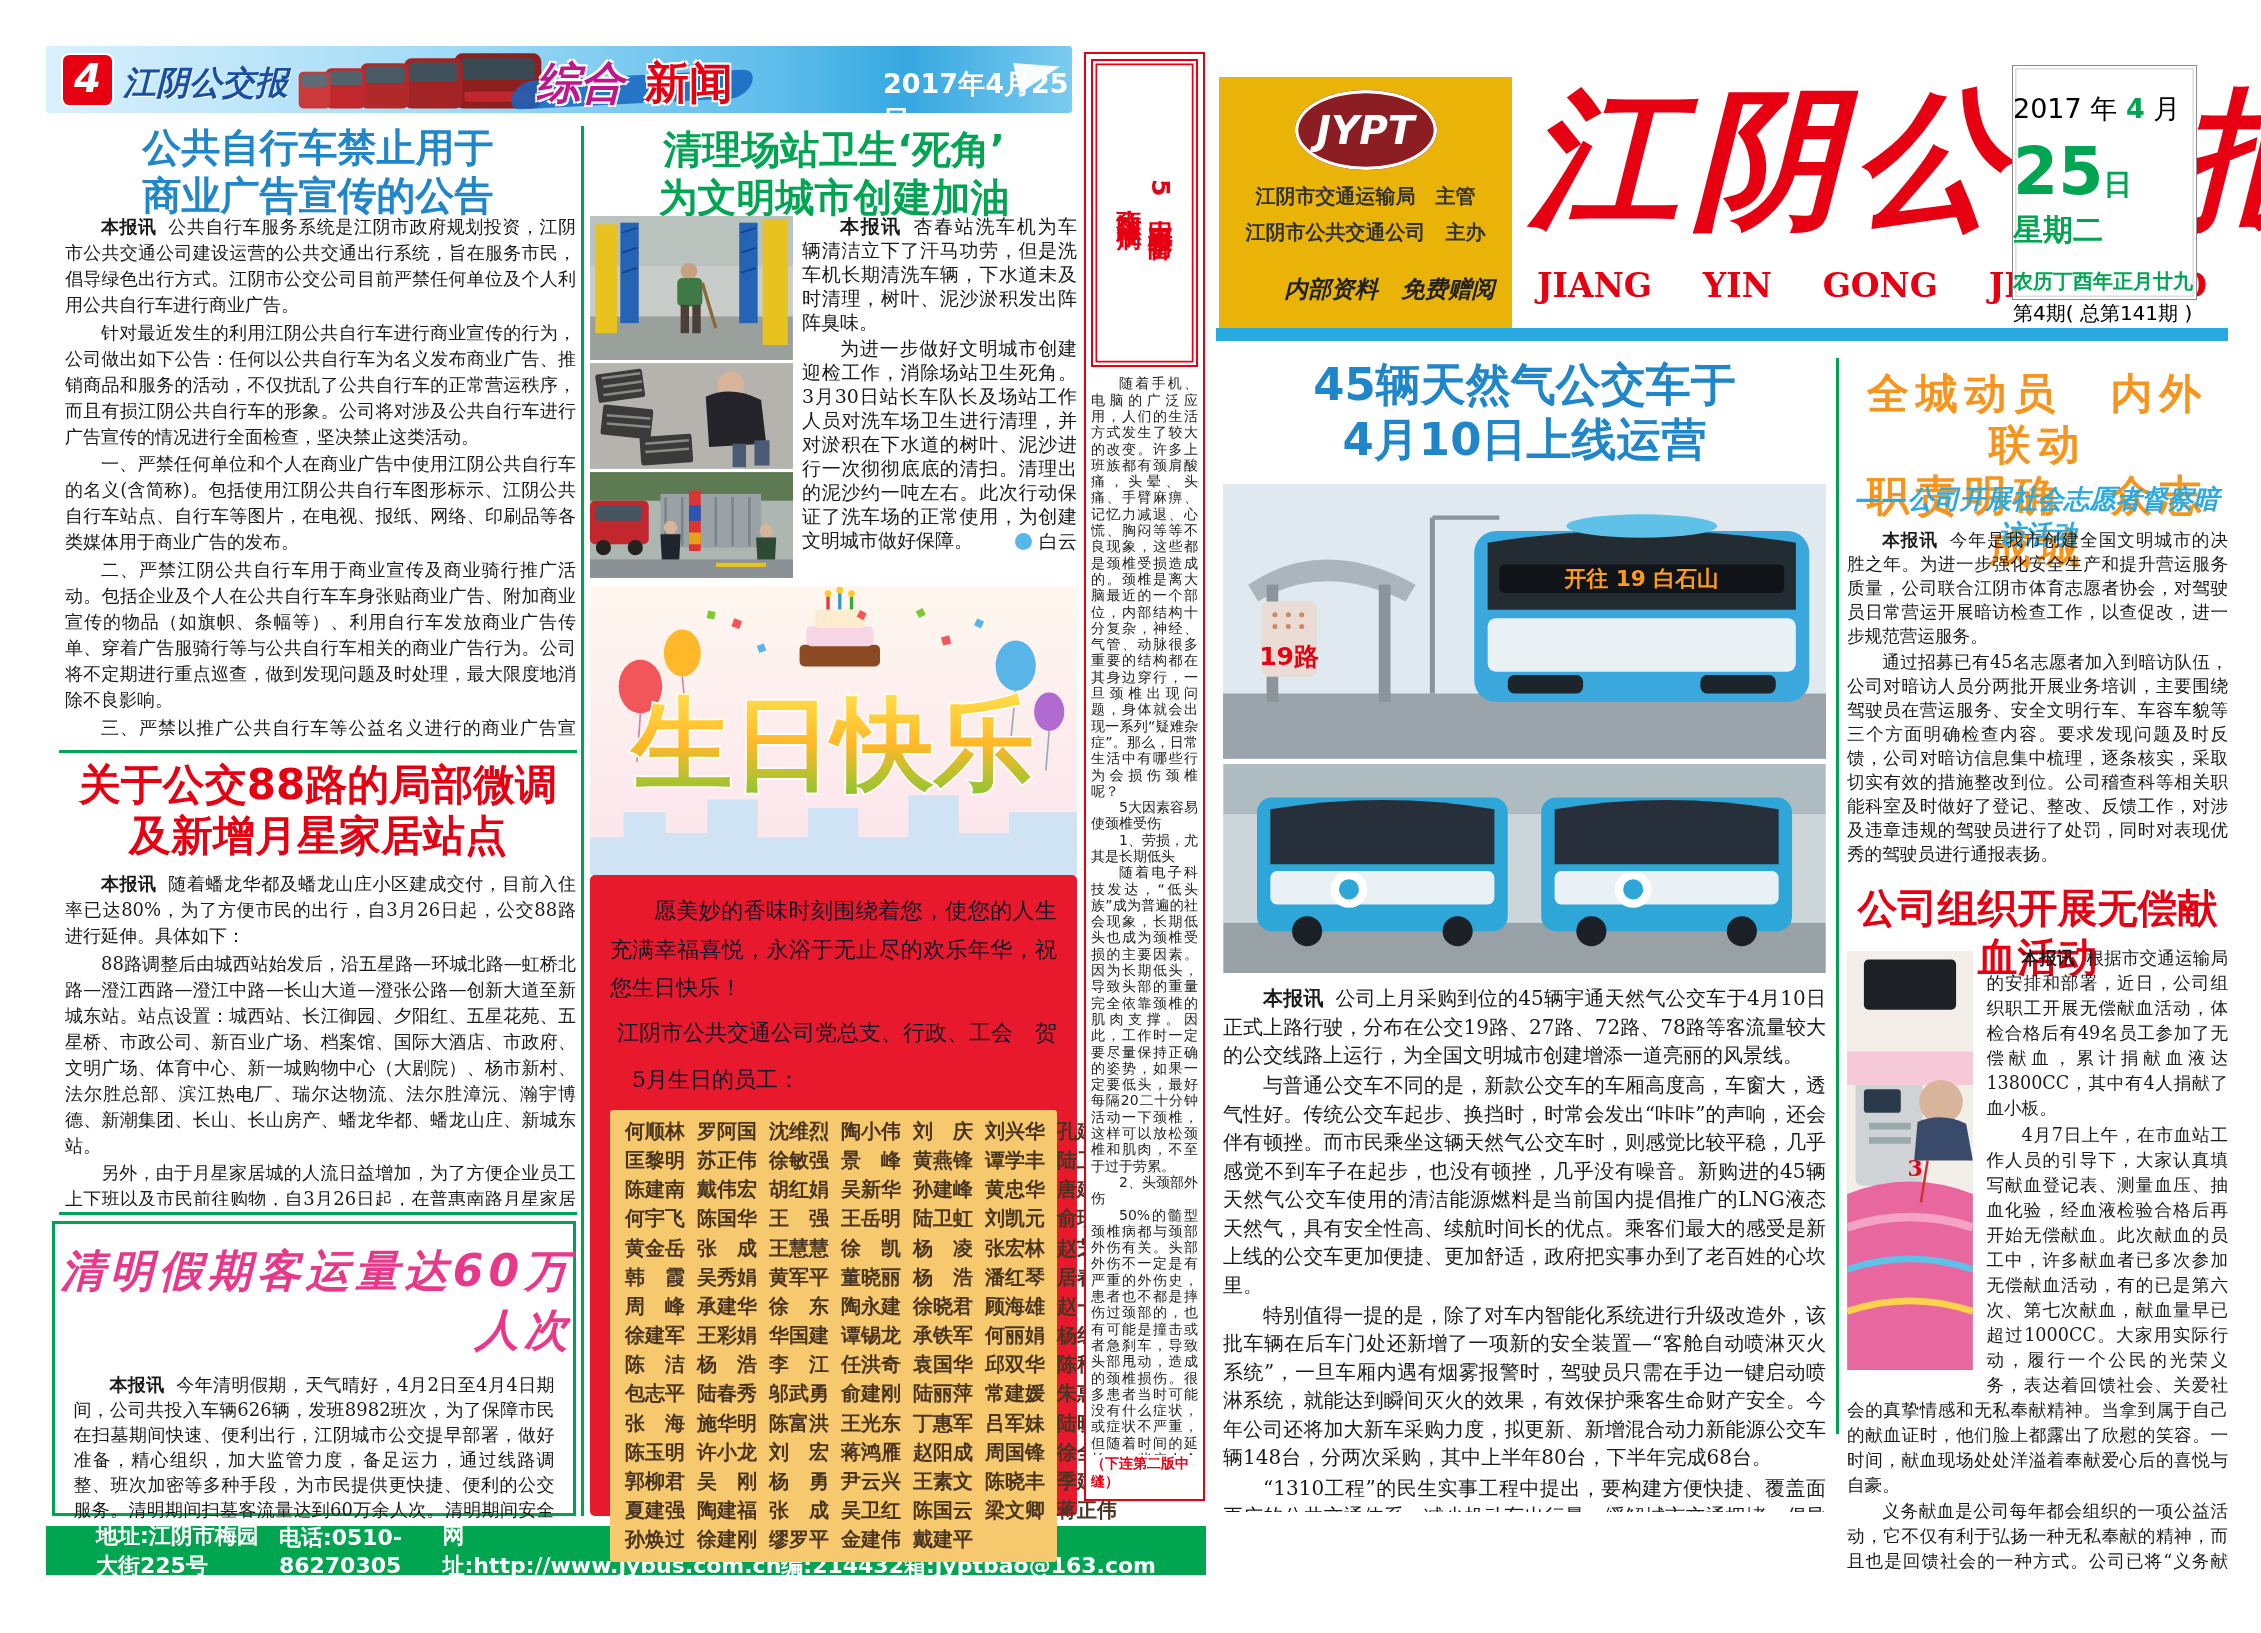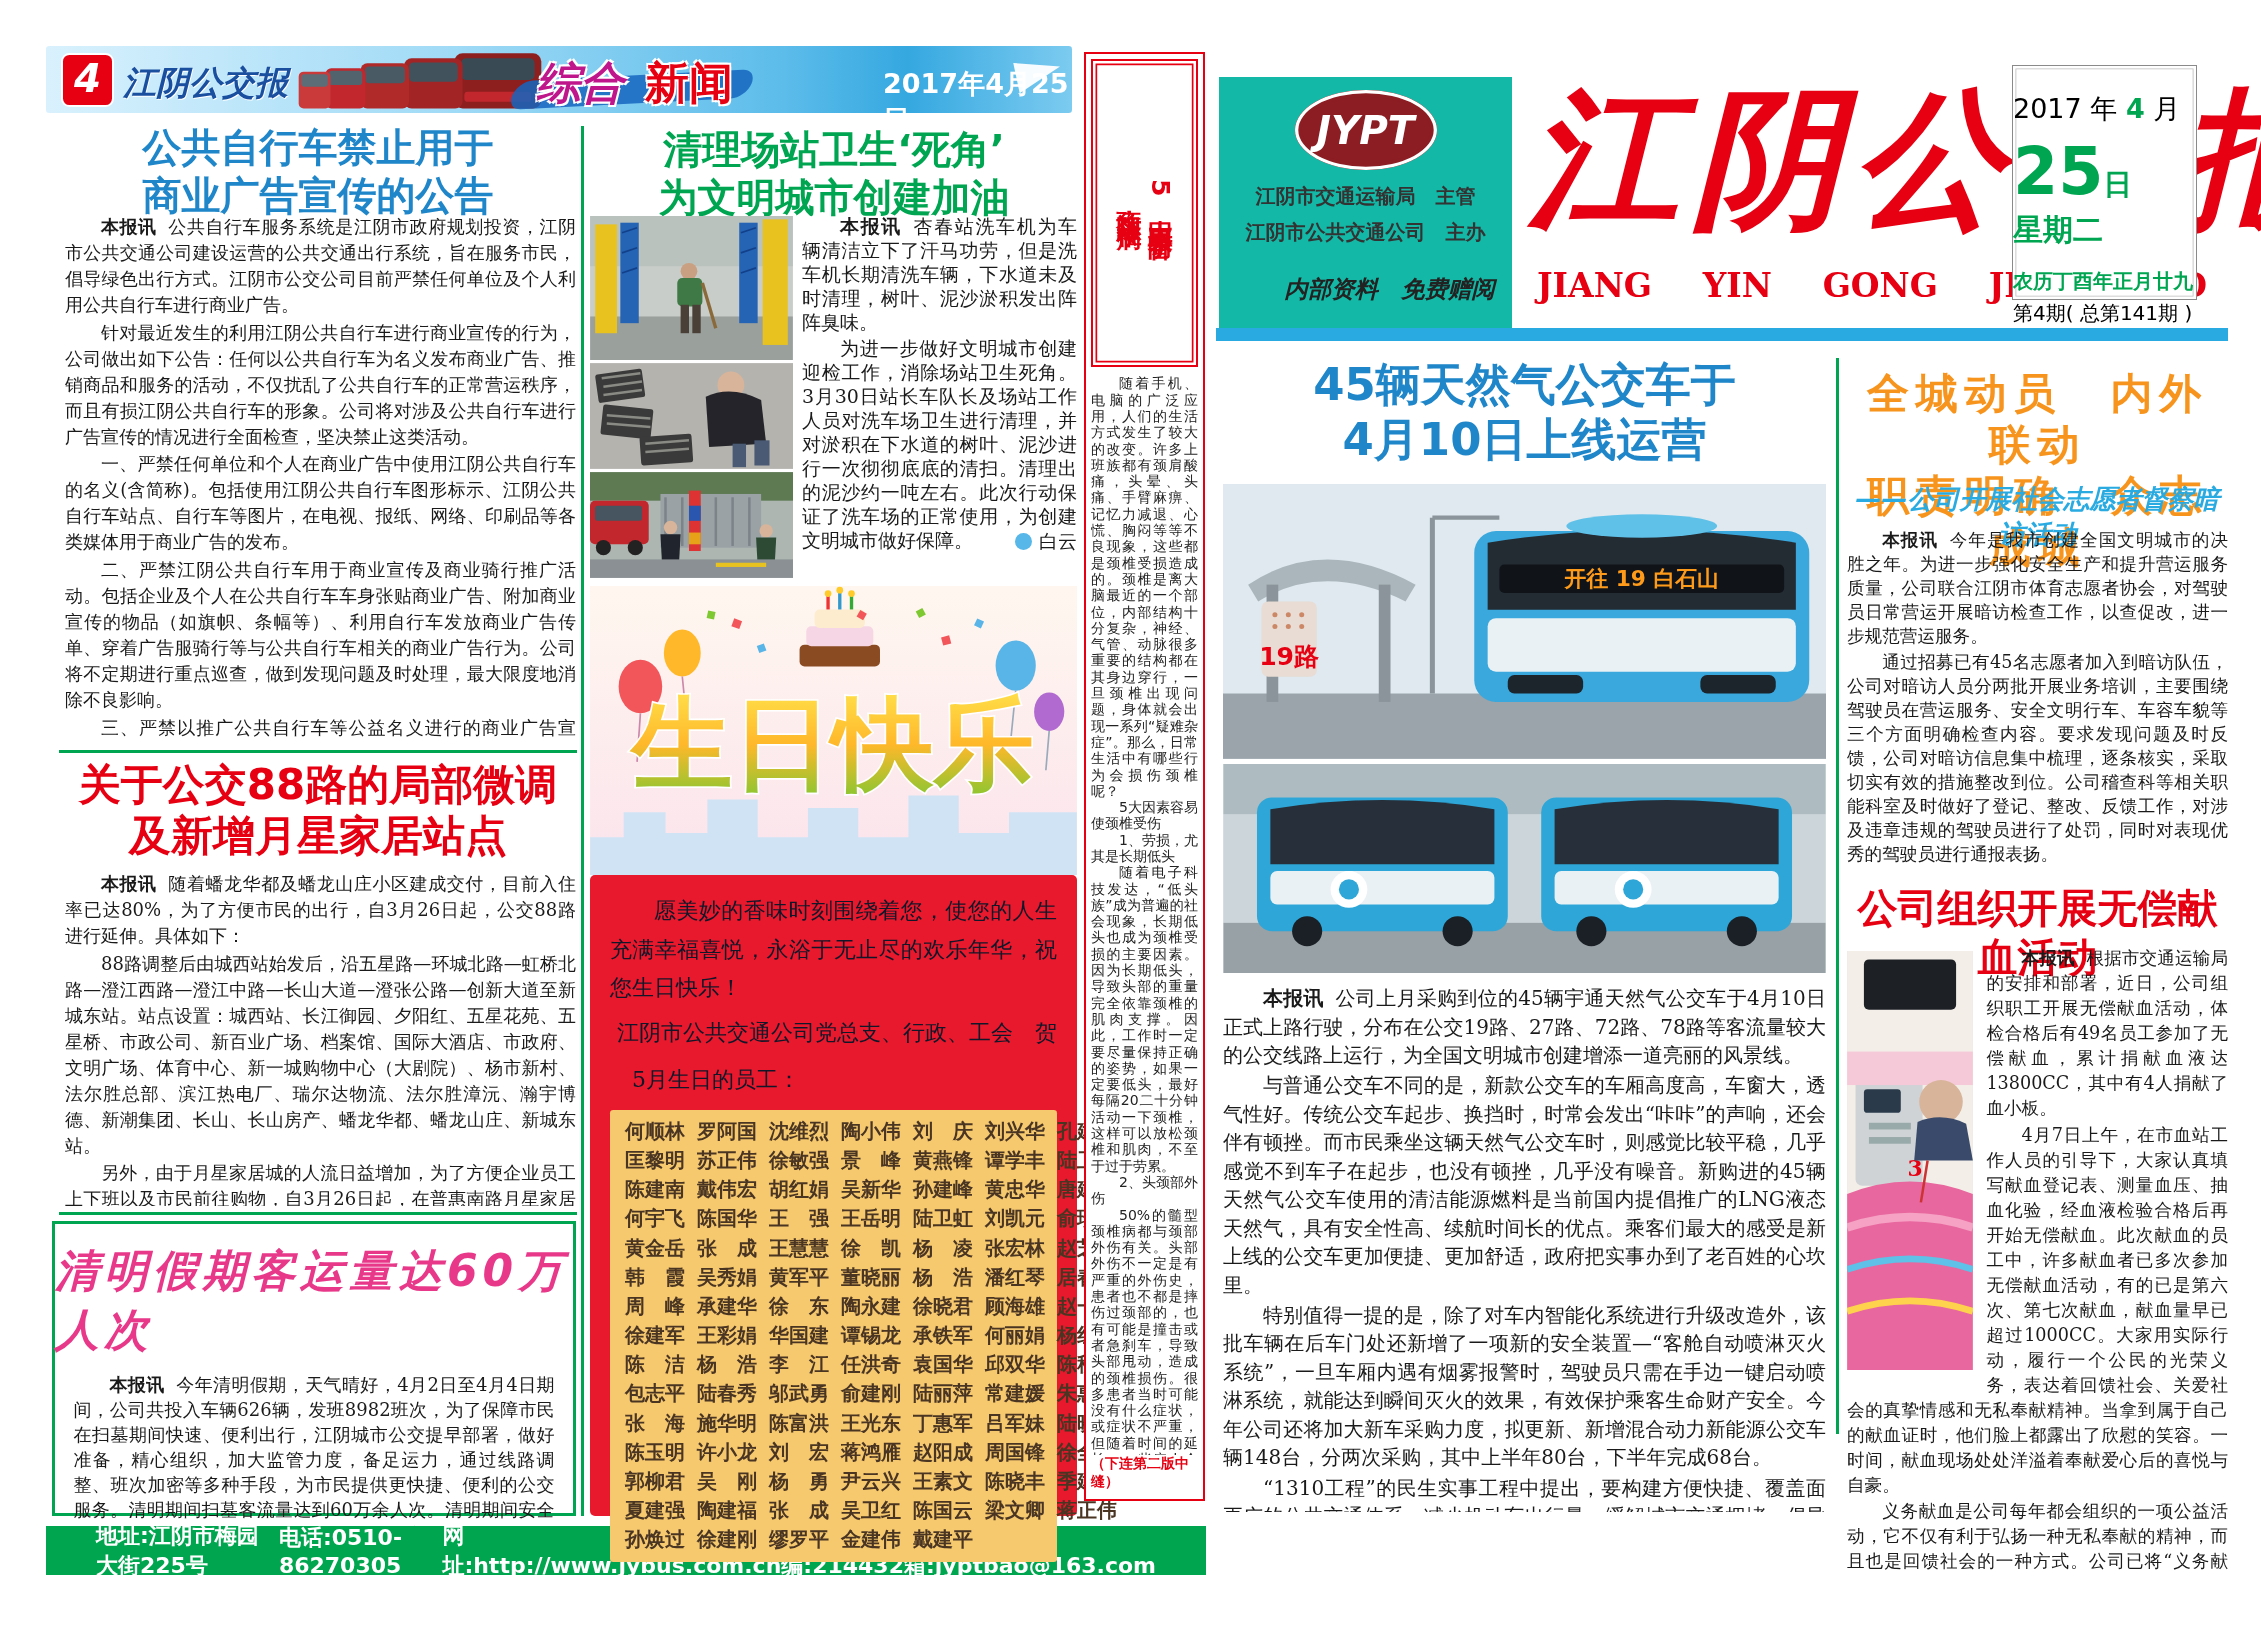--- a/index.html
+++ b/index.html
@@ -22,21 +22,21 @@
             border:2.5px solid #fff;border-radius:8.4px;text-align:center;}
   .banner-brand{color:#1a4fa0;font-weight:bold;font-style:italic;text-shadow:0.8px 0.8px 0 #fff;}
   .sec1{color:#c0168c;font-weight:bold;font-style:italic;text-shadow:1.7px 1.7px 0 #fff,-1.7px -1.7px 0 #fff,1.7px -1.7px 0 #fff,-1.7px 1.7px 0 #fff;}
   .sec2{color:#e60012;font-weight:bold;text-shadow:1.7px 1.7px 0 #fff,-1.7px -1.7px 0 #fff,1.7px -1.7px 0 #fff,-1.7px 1.7px 0 #fff;}
   .swoosh{background:#1565c0;transform:skewX(-25deg) rotate(-3deg);border-radius:33px;opacity:.85;}
   .banner-date{color:#fff;font-weight:bold;}
   .plane{width:0;height:0;border-top:13.4px solid transparent;border-bottom:18.4px solid transparent;border-left:45px solid #fff;transform:rotate(-12deg);opacity:.95;}
   .greenline{background:#00a551;}
   
   .qm-box{border:3.3px solid #00a551;background:#fff;}
-  .qm-title{color:#e8388a;font-weight:bold;text-align:left;font-style:italic;letter-spacing:5px;}
+  .qm-title{color:#e8388a;font-weight:bold;text-align:right;font-style:italic;letter-spacing:5px;}
   
   .footer{background:#00a64f;color:#fff;display:flex;align-items:center;justify-content:space-between;
           padding:0 50px;box-sizing:border-box;font-weight:bold;}
   
   .bd-red{background:#e8192c;border-radius:5px;}
   .bd-wish{color:#ffe9a0;}
   .bd-wish p{line-height:1.75;}
   .bd-names{background:#f6c96f;border-radius:3.3px;padding:8.4px 15px;box-sizing:border-box;
             display:flex;flex-direction:column;justify-content:space-between;}
   .name-row{display:grid;grid-template-columns:repeat(7,1fr);column-gap:12px;}
@@ -45,21 +45,21 @@
   
   .strip-outer{border:2.5px solid #e60012;background:#fff;}
   .strip-box{border:2.5px solid #e60012;box-shadow:inset 0 0 0 2.5px #fff,inset 0 0 0 4.2px #e60012;
              display:flex;justify-content:center;align-items:center;}
   .strip-box .vtxt{writing-mode:vertical-rl;color:#e60012;font-weight:bold;line-height:1.25;
                    letter-spacing:3.3px;}
   .strip-text{font-size:14px;line-height:16.3px;color:#222;}
   .strip-text p{margin:0;text-indent:2em;}
   .strip-cont{color:#e60012;font-weight:bold;}
   
-  .mast-gray{background:#14b8a6;text-align:center;}
+  .mast-gray{background:#eab308;text-align:center;}
   .jypt{background:#8c1d23;color:#fff;font-weight:bold;font-style:italic;
         border-radius:50%;display:flex;align-items:center;justify-content:center;
         box-shadow:inset 0 0 0 3.3px #fff,inset 0 0 0 6.7px #8c1d23;}
   .mast-line{color:#333;font-weight:bold;}
   .mast-note{color:#222;font-weight:bold;font-style:italic;}
   .mast-title{color:#e60012;font-weight:bold;font-style:italic;letter-spacing:11.7px;white-space:nowrap;}
   .pinyin{color:#e60012;font-weight:bold;font-family:"DejaVu Serif","Liberation Serif",serif;
           display:flex;justify-content:space-between;}
   .datebox{border:1.7px solid #8a8a8a;box-shadow:inset 0 0 0 2.5px #fff,inset 0 0 0 3.3px #bbb;
            background:#fff;text-align:left;}

